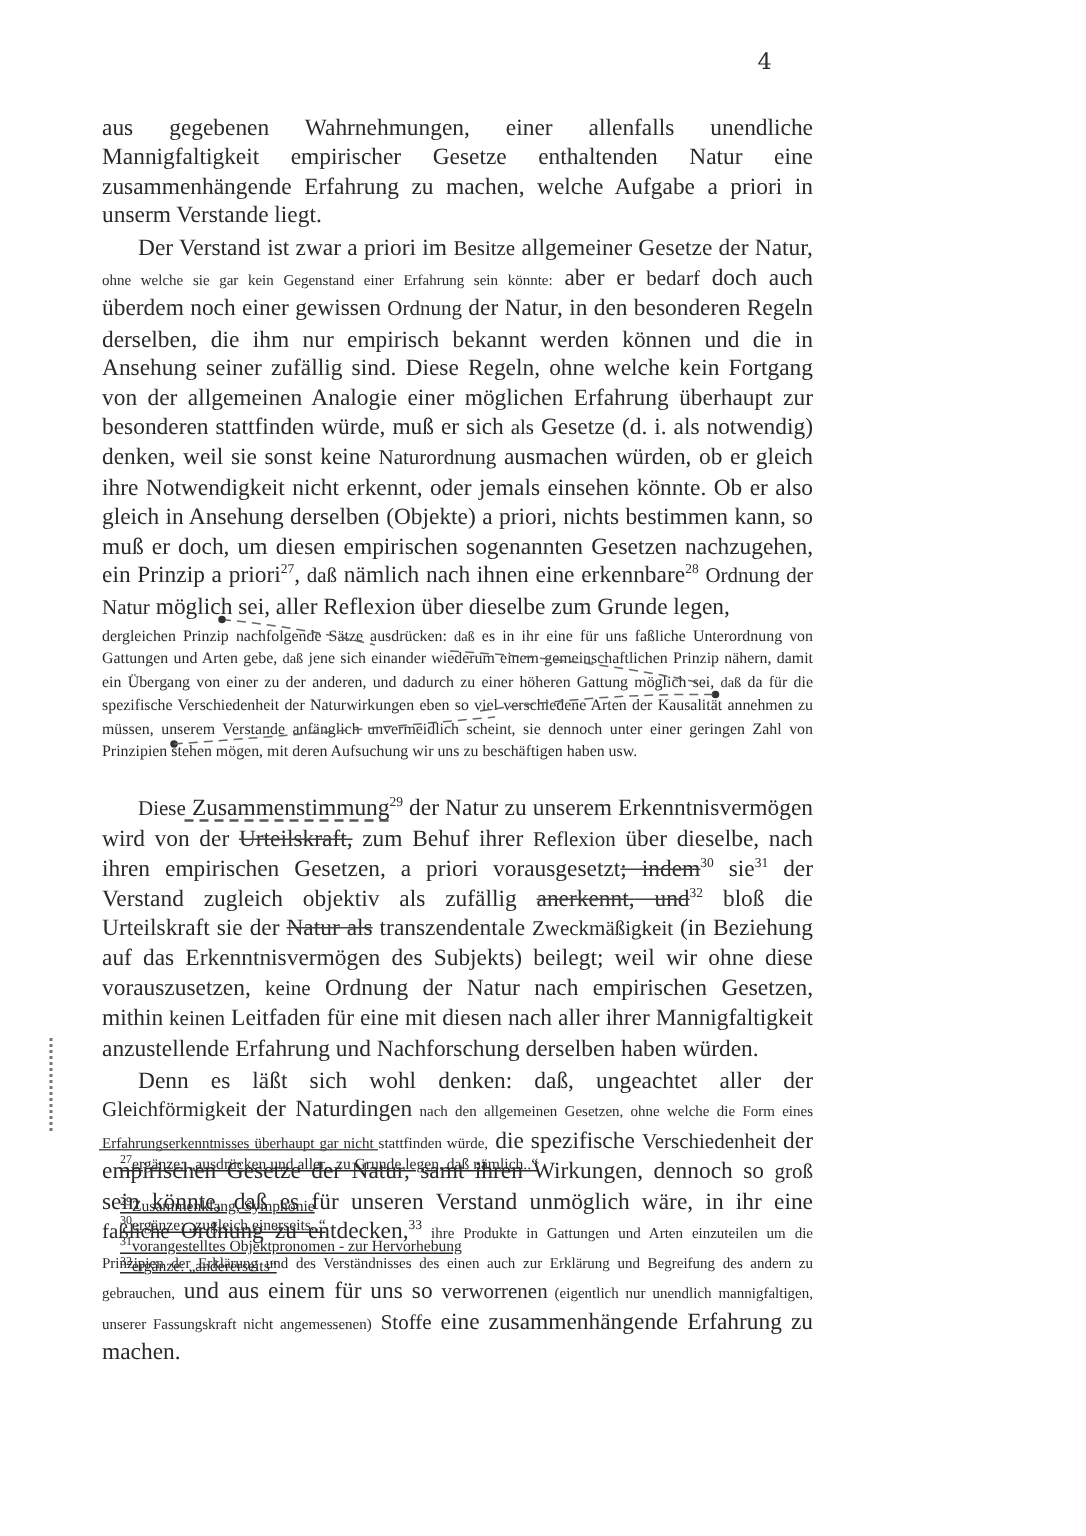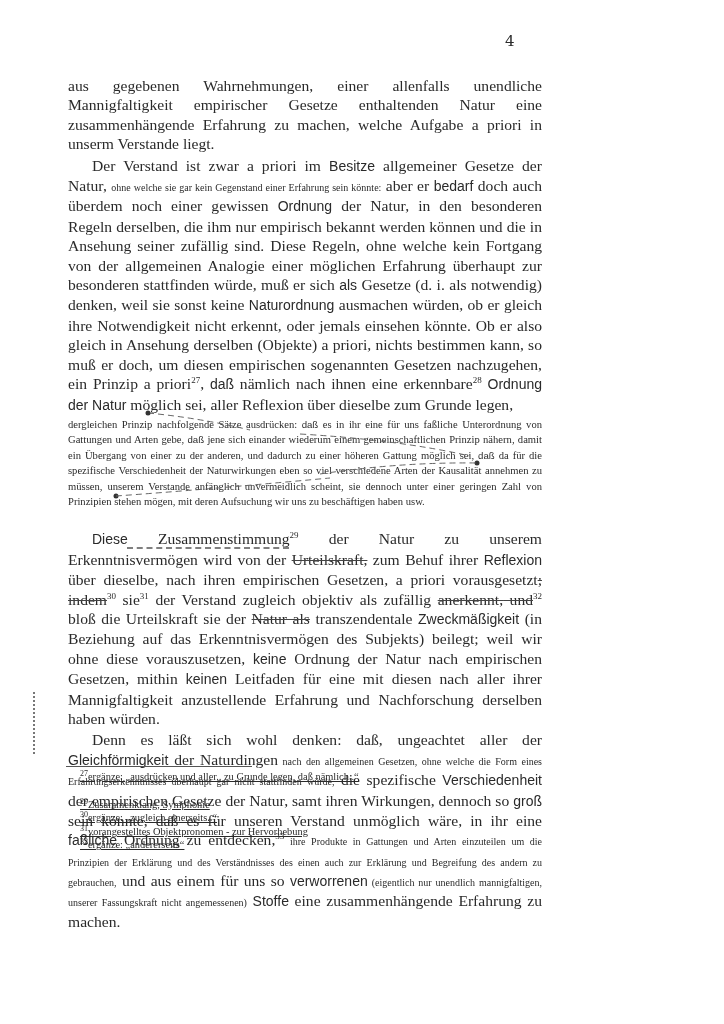--- a/index.html
+++ b/index.html
@@ -2,21 +2,21 @@
 <html><head>
 <meta charset="utf-8">
 <style>
   html, body { margin:0; padding:0; background:#ffffff; }
   body { width:724px; height:1024px; position:relative; overflow:hidden; color:#2a2a2a;
          font-family:"DejaVu Serif", "Liberation Serif", serif; }
   .page-number { position:absolute; top:32px; left:505px; font-size:15px; }
   .main { position:absolute; left:66px; top:74px; width:478px; font-family:"Liberation Serif", serif; font-size:15.6px; line-height:19.4px; text-align:justify; hyphens:auto; }
   .main p { margin:2px; }
   .main p.indent { text-indent:24px; }
-  .tt { font-family:Liberation Sans, sans-serif; font-size:14px; }
+  .tt { font-family:Liberation Serif, serif; font-size:14px; }
   .small { font-size:10px; line-height:16px; }
   .smallblock { font-size:10.6px; line-height:15.4px; margin:0; }
   .gap { height:16px; }
   sup { font-size:9px; line-height:0; vertical-align:6px; }
   .ann-dash { text-decoration: underline dashed #555; text-underline-offset:3px; }
   .ann-strike { text-decoration: line-through #444; }
   .dots { position:absolute; left:33px; top:692px; height:62px; border-left:2px dotted #777; }
   .fn-rule { position:absolute; left:66px; top:766px; width:186px; border-top:1px solid #555; }
   .footnotes { position:absolute; left:80px; top:770px; width:460px; font-family:"Liberation Serif", serif; font-size:10.4px; line-height:13.6px; }
   .fn { margin:0;text-decoration:underline; }

